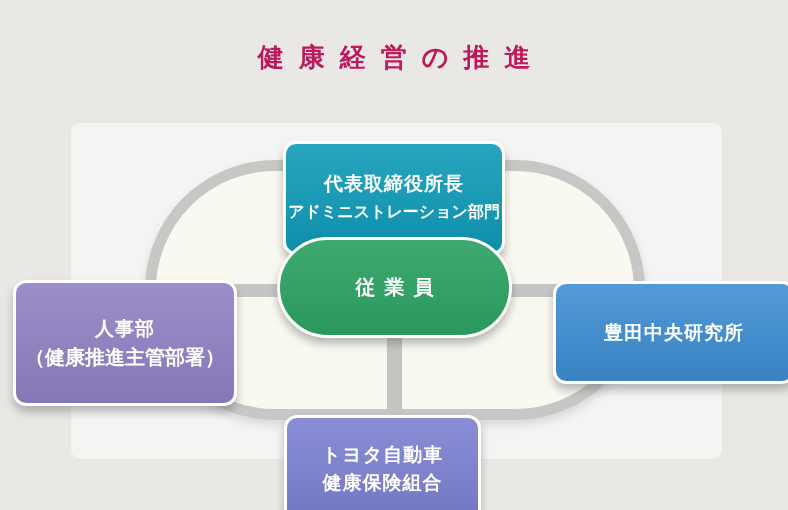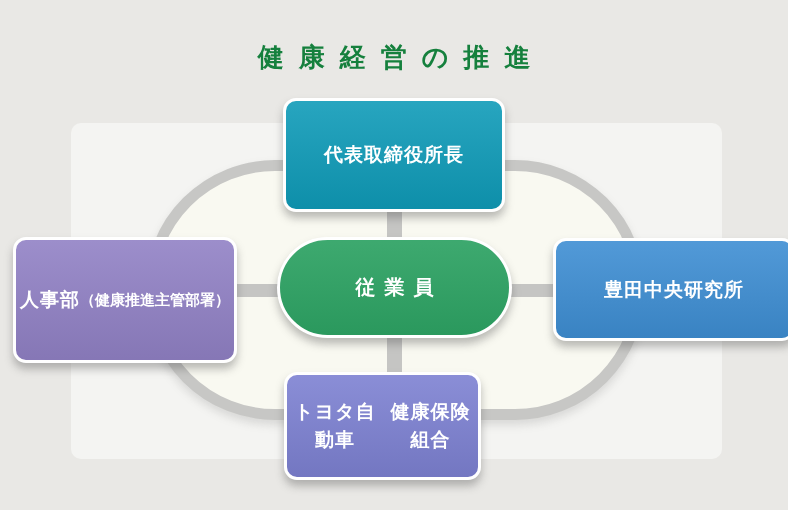--- a/index.html
+++ b/index.html
@@ -43,38 +43,40 @@
 
   .connector {
     position: absolute;
   }
   .connector.h { left: 150px; top: 284px; width: 490px; height: 13px; }
   .connector.v { left: 387px; top: 165px; width: 15px; height: 250px; }
 
   .node {
     position: absolute;
     display: flex;
+    flex-direction: column;
     justify-content: center;
     align-items: center;
     text-align: center;
     color: #fff;
     border: 3px solid #fff;
     border-radius: 13px;
     background: linear-gradient(180deg, rgba(255,255,255,0.10), rgba(0,0,0,0.08)), var(--bg, #999);
     box-shadow: 0 6px 9px rgba(90,90,90,0.40);
     z-index: 3;
+    margin-top: 43px;
   }
   .node .line {
     display: block;
     font-size: 19px;
     line-height: 28px;
     letter-spacing: 1px;
   }
   .node .line.tight { font-size: 16px; letter-spacing: 0; }
-  .node .line.paren { font-size: 15px; letter-spacing: 0; }
+  .node .line.paren { font-size: 20px; letter-spacing: 0; }
 
   .node.top    { left: 283px; top: 98px;  width: 222px; height: 114px; }
   .node.left   { left: 13px;  top: 237px; width: 224px; height: 126px; }
   .node.right  { left: 553px; top: 238px; width: 242px; height: 103px; }
   .node.bottom { left: 284px; top: 372px; width: 197px; height: 108px; }
 
   .center-pill {
     position: absolute;
     left: 277px; top: 237px;
     width: 235px; height: 101px;
@@ -88,31 +90,32 @@
     letter-spacing: 9px;
     padding-left: 9px; 
     background: linear-gradient(180deg, rgba(255,255,255,0.08), rgba(0,0,0,0.06)), var(--bg, #2da263);
     box-shadow: 0 6px 9px rgba(90,90,90,0.40);
     z-index: 4;
   }
 </style>
 </head>
 <body style="--page-bg: #e9e8e5;">
 
-<h1 class="page-title" style="color: #15803d;">健康経営の推進</h1>
+<h1 class="page-title" style="color: #be185d;">健康経営の推進</h1>
 
 <div class="panel" style="--panel-bg: #f4f4f2;"></div>
 
 <div class="ring" style="border-color: rgb(199, 199, 197); background: rgb(249, 249, 241);"></div>
 
 <div class="connector h" style="background: rgb(197, 197, 195);"></div>
 <div class="connector v" style="background: rgb(197, 197, 195);"></div>
 
 <div class="node top" style="--bg: #0f9bb8;">
   <span class="line">代表取締役所長</span>
+  <span class="line tight">アドミニストレーション部門</span>
 </div>
 
 <div class="node left" style="--bg: #9181c5;">
   <span class="line">人事部</span>
   <span class="line paren">（健康推進主管部署）</span>
 </div>
 
 <div class="node right" style="--bg: #3e8ed3;">
   <span class="line">豊田中央研究所</span>
 </div>

